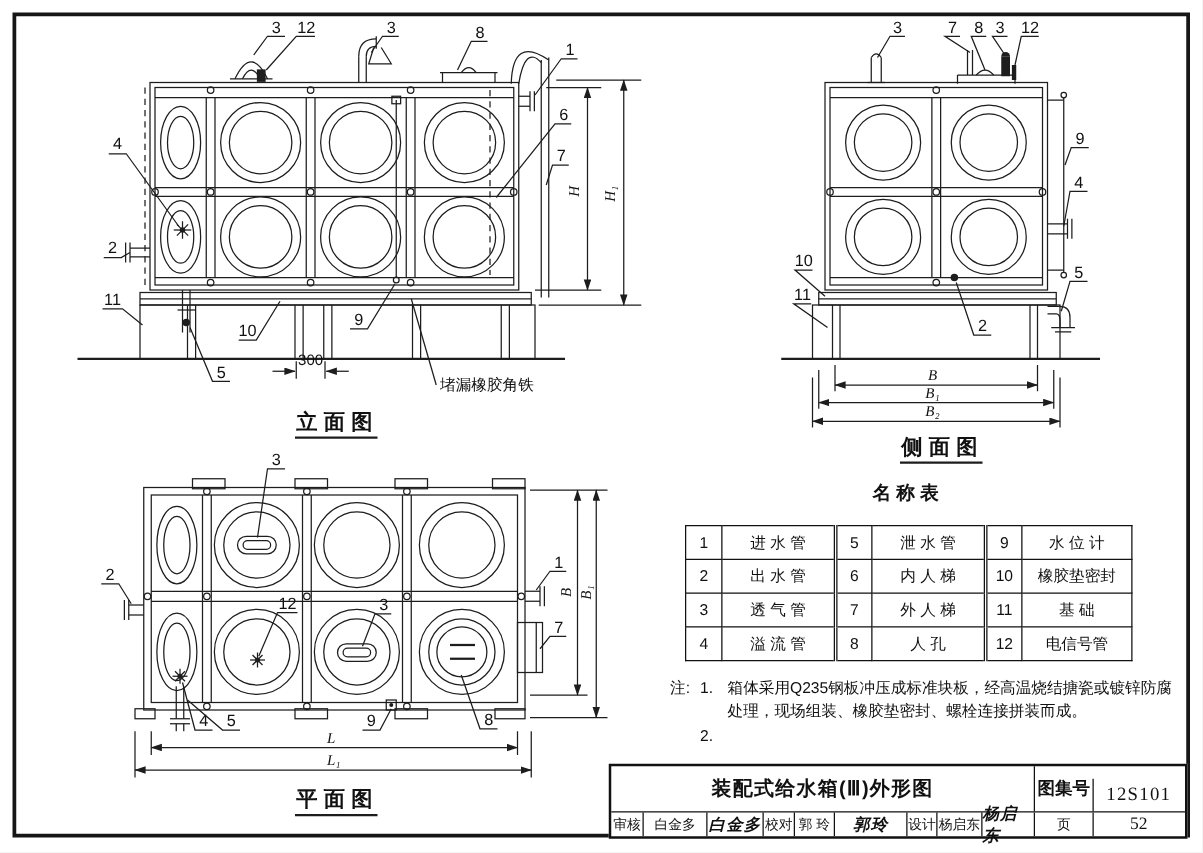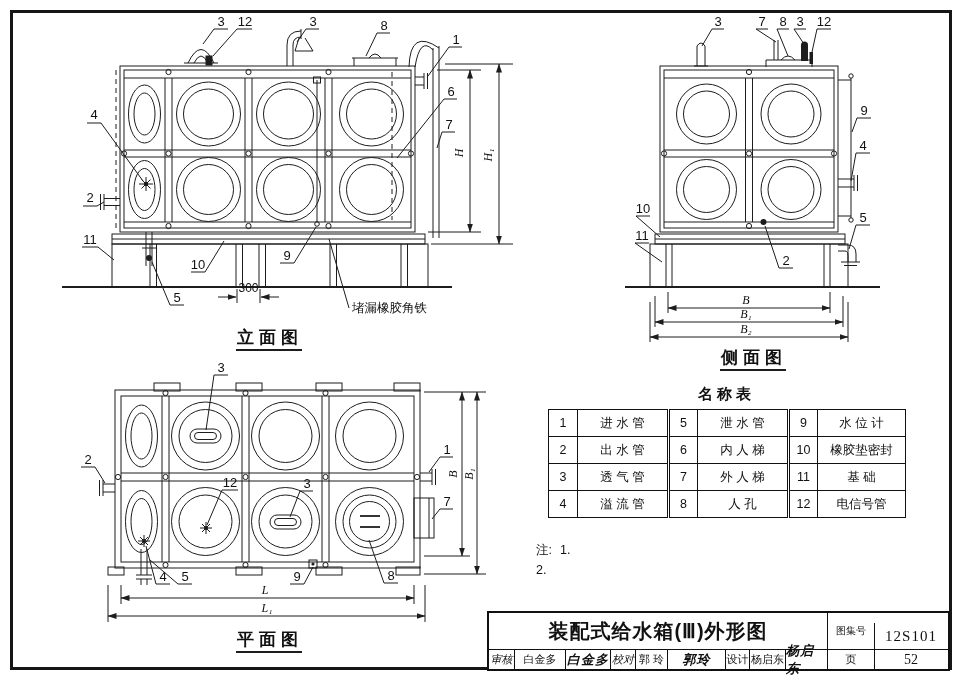--- a/index.html
+++ b/index.html
@@ -11,35 +11,35 @@
   svg .s2{stroke:#1d1d1d;stroke-width:1.8;fill:none;}
   svg .fd{fill:#1d1d1d;stroke:none;}
   svg .dash{stroke-dasharray:5,4;}
   svg text{fill:#111;font-family:"Liberation Sans",sans-serif;}
   svg .ct{font-size:13px;text-anchor:middle;}
   svg .dim{font-size:12px;text-anchor:middle;font-style:italic;font-family:"Liberation Serif",serif;}
   svg .num{font-size:12px;text-anchor:middle;}
   svg .cap{font-size:17px;font-weight:bold;letter-spacing:5px;text-anchor:middle;}
   svg .ann{font-size:12.5px;text-anchor:start;}
   .parts{position:absolute;left:548px;top:385px;width:357px;}
-  .parts-title{text-align:center;font-size:15px;font-weight:bold;letter-spacing:4px;margin:0 0 5px 0;}
+  .parts-title{text-align:center;font-size:15px;font-weight:bold;letter-spacing:4px;margin:0 0 16px 0;}
   .parts table{border-collapse:collapse;width:357px;table-layout:fixed;}
   .parts td{border:1px solid #111;height:26px;text-align:center;font-size:12.5px;padding:0;overflow:hidden;}
   .parts td.dbl{border-left:3px double #111;}
   .notes{position:absolute;left:536px;top:541px;width:414px;font-size:12.5px;line-height:1.5;
          display:grid;grid-template-columns:24px 22px 1fr;row-gap:1px;}
   .notes .no{text-align:left;}
   .tblock{position:absolute;left:487px;top:611px;width:463px;border:2.5px solid #111;background:#fff;box-sizing:border-box;}
   .tb-r1{display:flex;height:36px;border-bottom:1.5px solid #111;}
   .tb-r2{display:flex;height:19px;font-size:11px;}
   .tb-c{display:flex;align-items:center;justify-content:center;box-sizing:border-box;}
-  .tb-title{width:338px;font-size:20px;font-weight:bold;letter-spacing:1px;}
-  .tb-al{width:47px;border-left:1.5px solid #111;font-size:10px;}
+  .tb-title{width:338px;font-size:16px;font-weight:bold;letter-spacing:1px;}
+  .tb-al{width:47px;border-left:1.5px solid #111;font-size:14px;font-weight:bold;}
   .tb-av{width:73px;border-left:1.5px solid #111;font-size:15px;font-family:"Liberation Serif",serif;letter-spacing:1px;margin-top:10px;}
-  .w25{width:25px;font-style:italic;} .w51{width:51px;} .w45{width:45px;} .w32{width:32px;} .w58{width:58px;}
+  .w25{width:25px;} .w51{width:51px;} .w45{width:45px;} .w32{width:32px;} .w58{width:58px;}
   .w24{width:24px;} .w36{width:36px;} .w42{width:42px;} .w47{width:47px;border-left:1.5px solid #111;} .w73{width:73px;border-left:1.5px solid #111;}
   .bl{border-left:1px solid #111;}
   .sig{font-style:italic;font-weight:bold;font-size:13px;letter-spacing:1px;}
   .pgno{font-family:"Liberation Serif",serif;font-size:14px;}
 </style>
 </head>
 <body>
 
 <div class="sheet">
   <div class="frame"></div>
@@ -508,20 +508,21 @@
         <td class="dbl">12</td>
         <td>电信号管</td>
       </tr>
     </tbody>
       </table>
   </div>
 
   <div class="notes">
     <div>注:</div>
     <div class="no">1.</div>
+    <div>箱体采用Q235钢板冲压成标准块板，经高温烧结搪瓷或镀锌防腐处理，现场组装、橡胶垫密封、螺栓连接拼装而成。</div>
     <div></div>
     <div class="no">2.</div>
   </div>
 
   <div class="tblock">
     <div class="tb-r1">
       <div class="tb-c tb-title">装配式给水箱(Ⅲ)外形图</div>
       <div class="tb-c tb-al">图集号</div>
       <div class="tb-c tb-av">12S101</div>
     </div>

